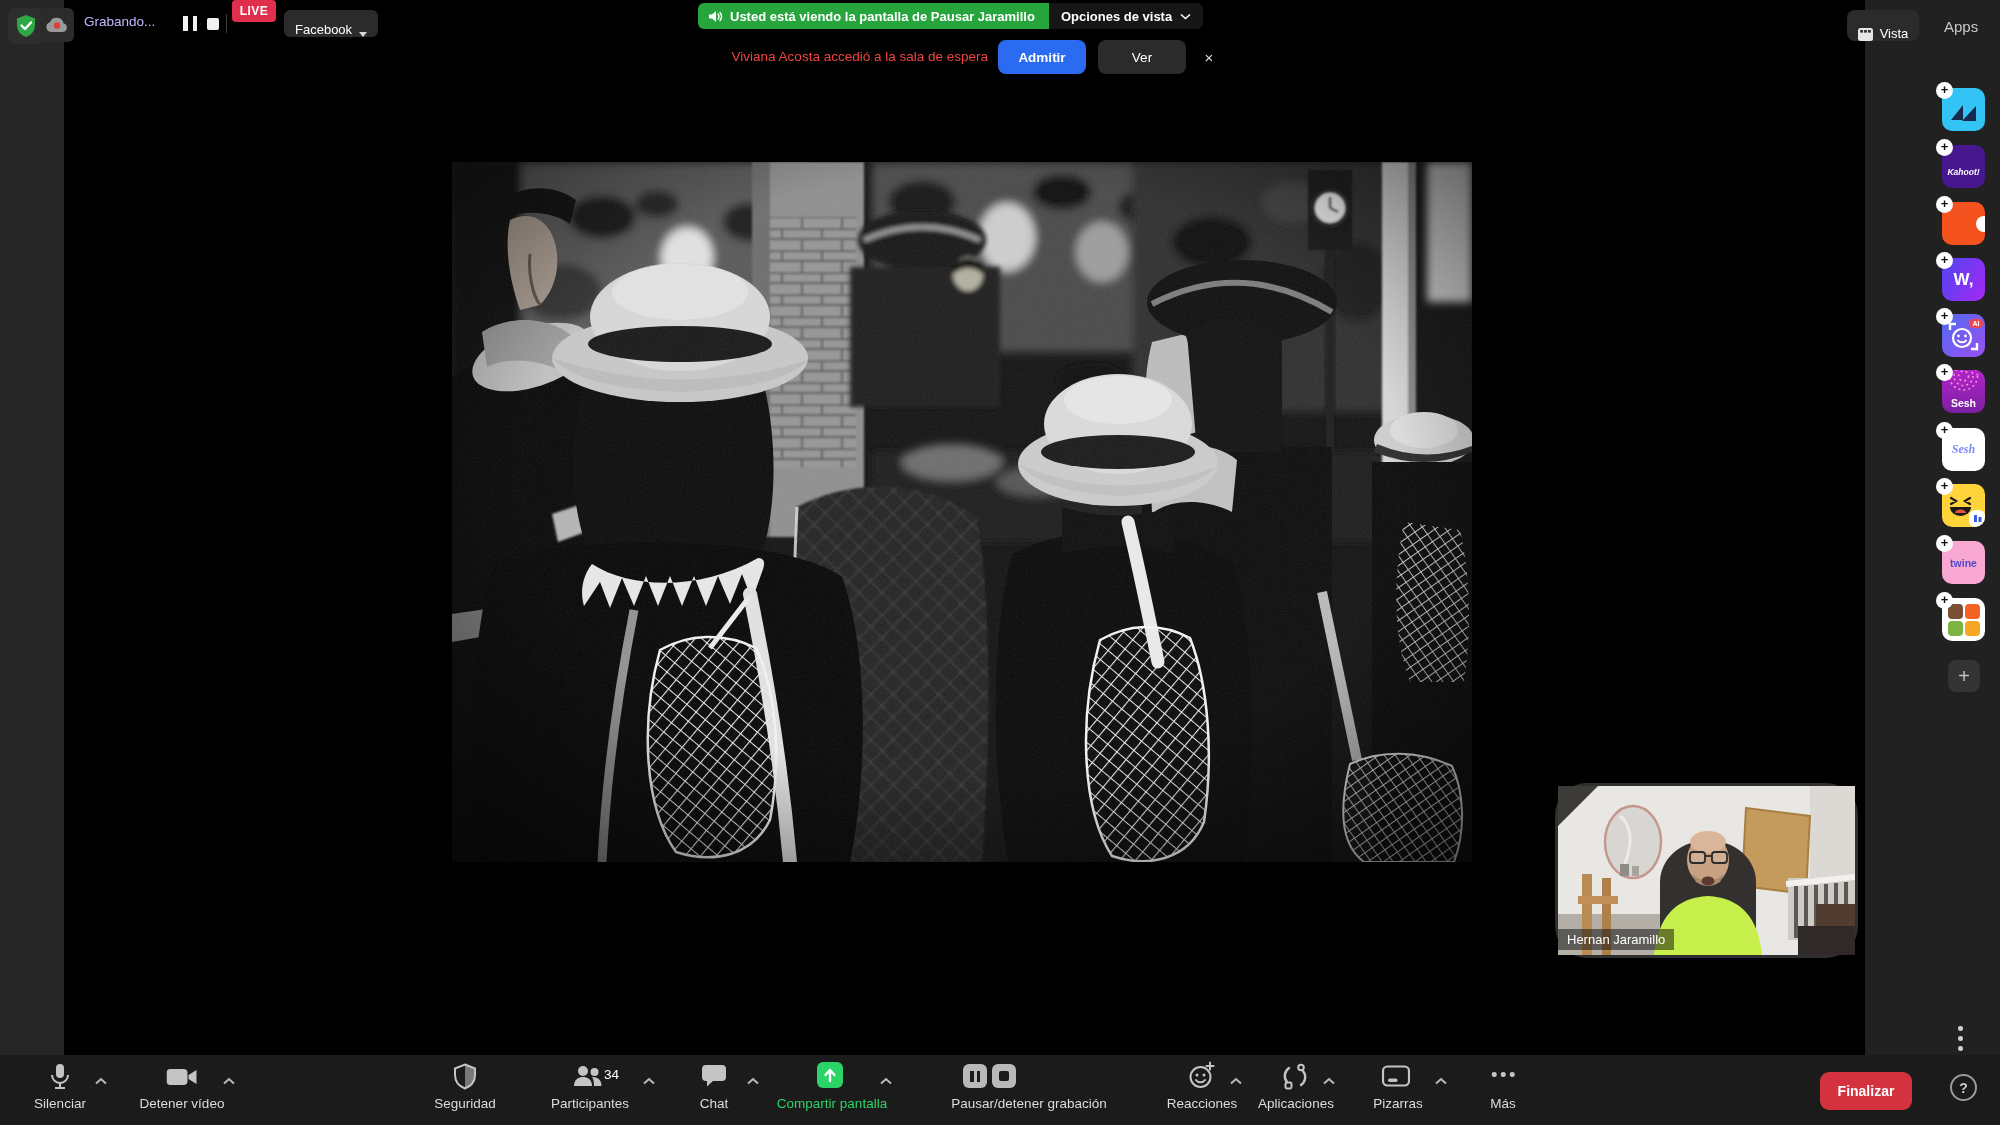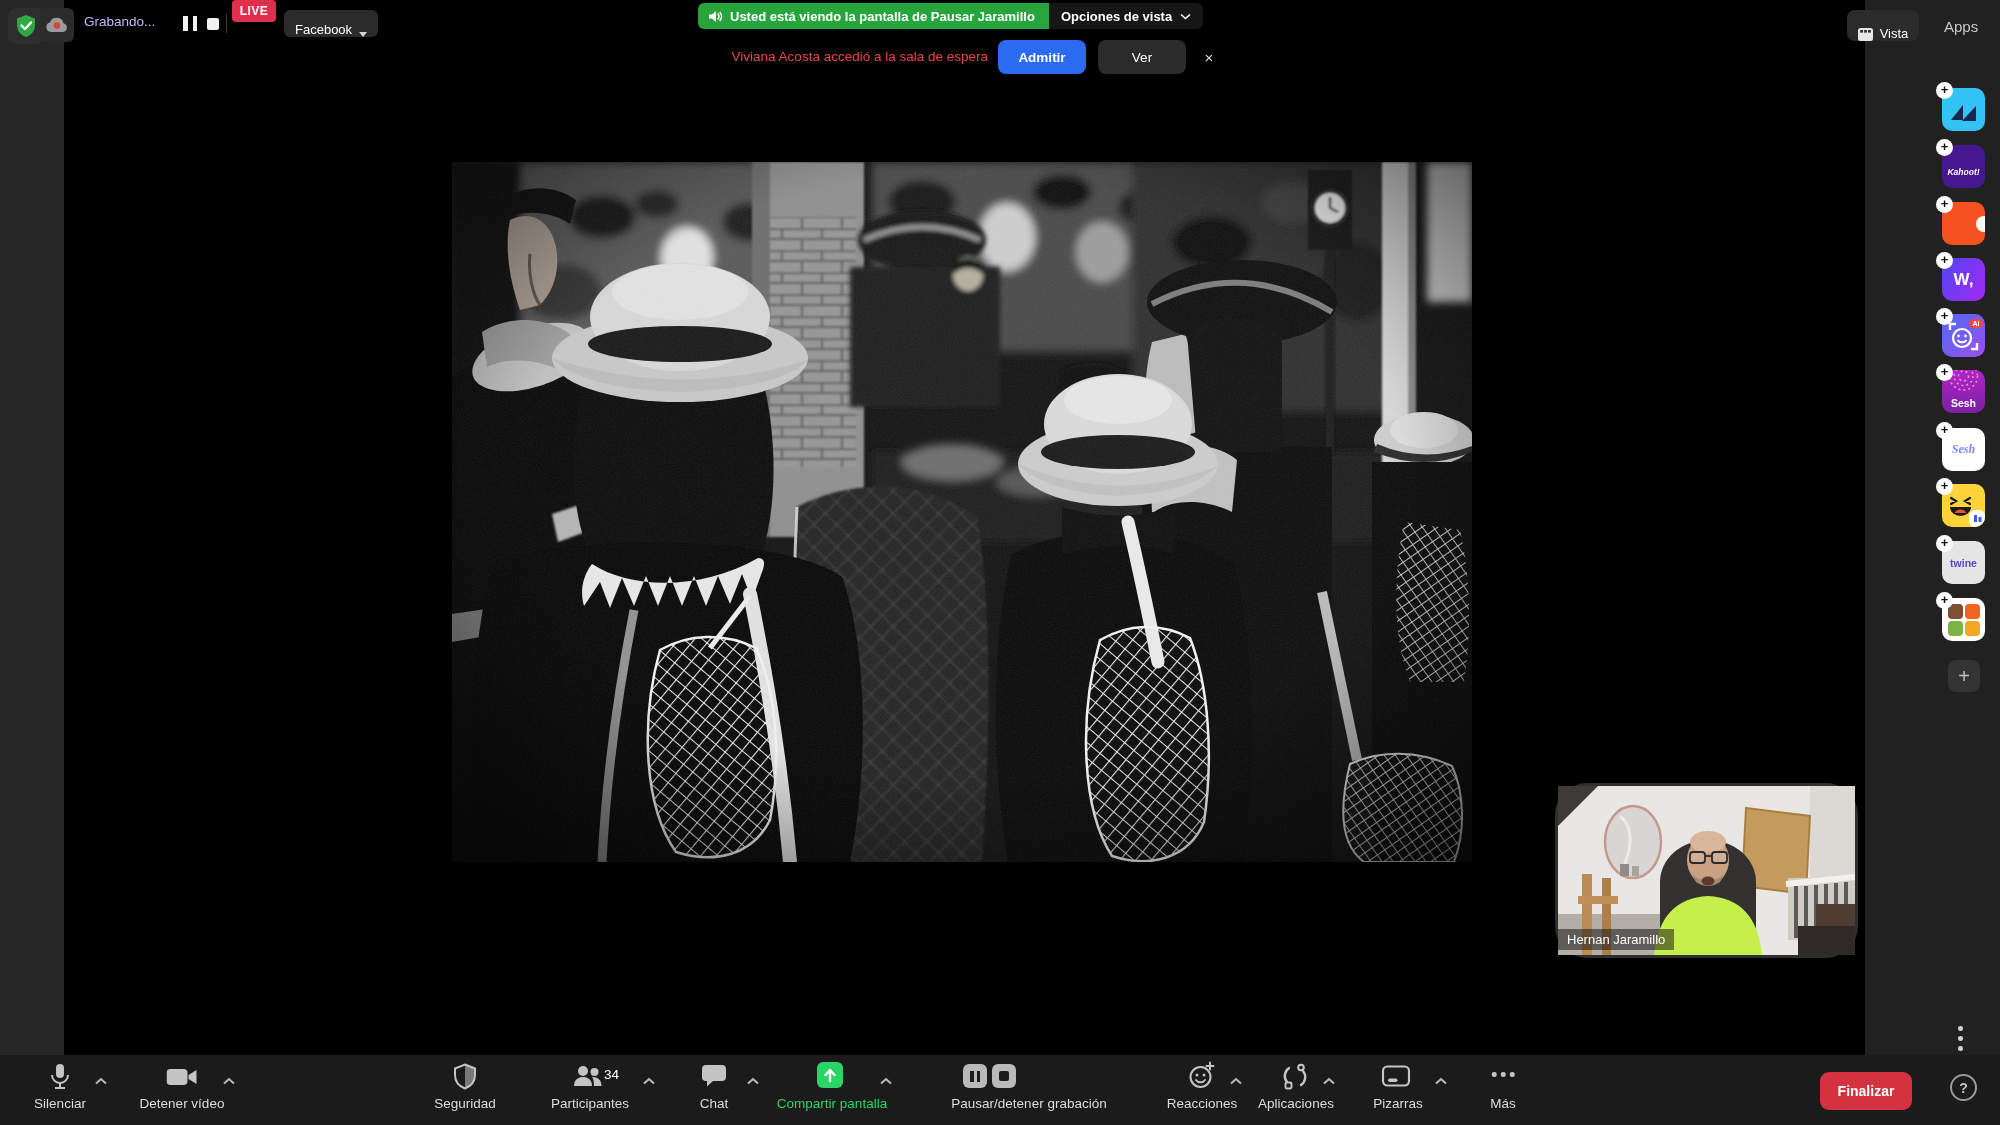--- a/index.html
+++ b/index.html
@@ -336,21 +336,21 @@
         <path d="M8 23 a10.5 9 0 0 0 21 0 Z" fill="#1a1a1a"></path>
         <path d="M13 29 a5.5 3.5 0 0 1 11 0 Z" fill="#e8503a"></path>
         <rect x="27" y="26" width="16" height="17" rx="6" fill="#fff"></rect>
         <rect x="32" y="31" width="3" height="7" fill="#3b5fe0"></rect>
           <rect x="36.5" y="33" width="3" height="5" fill="#3b5fe0"></rect>
       </svg>
     </div>
   </div>
   <div class="abs tilewrap" style="top:541px">
     <span class="badge">+</span>
-    <div class="tile" style="background:#e5e5e5">
+    <div class="tile" style="background:#f9a8d4">
       <span style="color:#5348c7;font-weight:bold;font-size:10.5px">twine</span>
     </div>
   </div>
   <div class="abs tilewrap" style="top:598px">
     <span class="badge">+</span>
     <div class="tile" style="background:#fff">
       <svg width="34" height="34" viewBox="0 0 34 34">
         <rect x="1" y="1" width="15" height="15" rx="4" fill="#7a4f33"></rect>
         <rect x="18" y="1" width="15" height="15" rx="4" fill="#f26322"></rect>
         <rect x="1" y="18" width="15" height="15" rx="4" fill="#7cb342"></rect>

